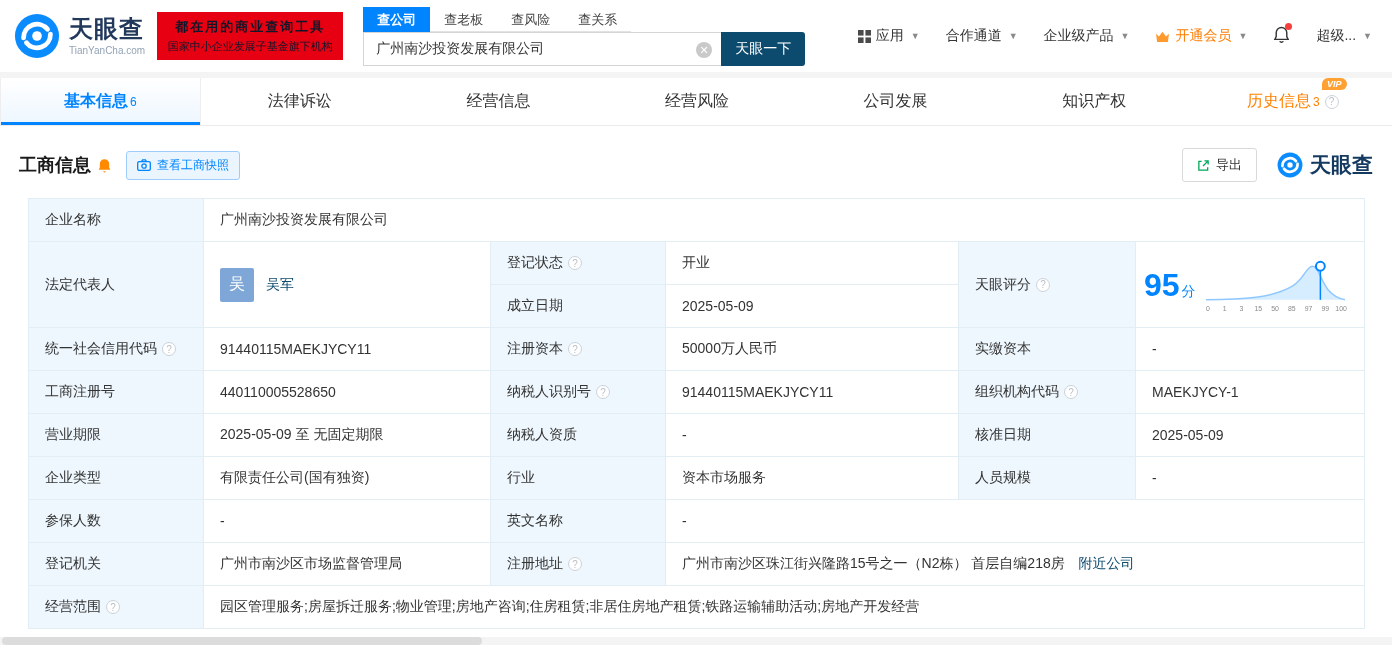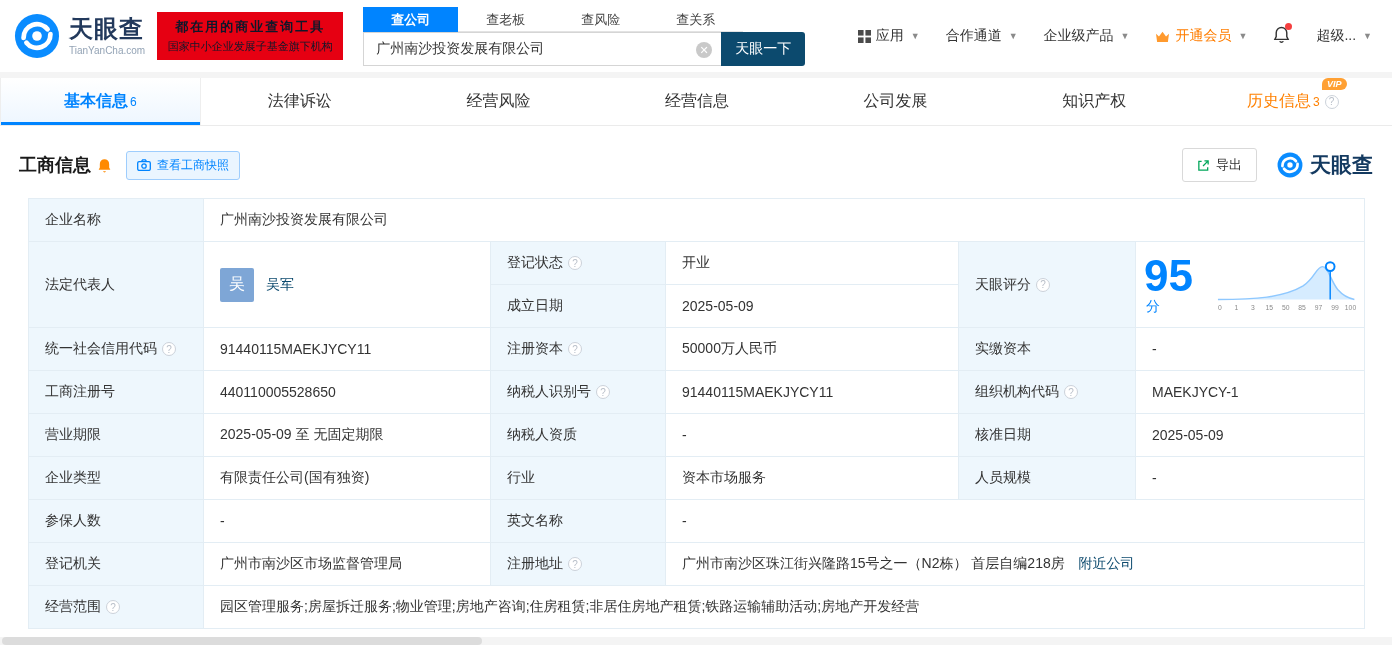--- a/index.html
+++ b/index.html
@@ -11,21 +11,21 @@
   .logo { display:flex; align-items:center; gap:9px; }
   .logo-icon { width:46px; height:46px; flex:0 0 auto; }
   .logo-cn { font-size:24px; font-weight:bold; color:#22395c; line-height:1; letter-spacing:1px; }
   .logo-en { font-size:10px; color:#93a3b5; margin-top:4px; }
   .badge { margin-left:12px; background:#e60012; color:#0f172a; width:186px; padding:6px 6px; text-align:center; }
   .badge .l1 { font-size:13px; font-weight:bold; letter-spacing:2px; white-space:nowrap; }
   .badge .l2 { font-size:11px; margin-top:3px; white-space:nowrap; }
 
   .search-area { margin-left:20px; }
   .search-tabs { display:flex; align-items:stretch; height:25px; width:fit-content; }
-  .search-tab { font-size:13px; color:#444; padding:4px 28px 3px; cursor:pointer; border-bottom:1px solid #e3e3e3; }
+  .search-tab { font-size:13px; color:#444; padding:4px 14px 3px; cursor:pointer; border-bottom:1px solid #e3e3e3; }
   .search-tab.active { background:#0084ff; color:#fff; font-weight:bold; border-bottom:none; }
   .search-row { display:flex; }
   .search-input-wrap { position:relative; width:358px; height:34px; border:1px solid #d5d5d5; border-right:none; display:flex; align-items:center; background:#fff; }
   .search-input { border:none; outline:none; width:100%; height:100%; padding:0 32px 0 12px; font-size:14px; color:#333; font-family:inherit; }
   .clear-icon { position:absolute; right:9px; top:9px; width:16px; height:16px; border-radius:50%; background:#c9c9c9; color:#fff; font-size:11px; line-height:16px; text-align:center; cursor:pointer; }
   .search-btn { width:84px; height:34px; background:#0c4a6e; color:#fff; font-size:14px; border:none; cursor:pointer; font-family:inherit; border-radius:0 3px 3px 0; }
 
   .top-nav { margin-left:auto; display:flex; align-items:center; gap:26px; font-size:14px; color:#333; white-space:nowrap; }
   .nav-item { display:flex; align-items:center; gap:5px; cursor:pointer; }
   .caret { font-size:9px; color:#8a8a8a; margin-left:2px; }
@@ -60,21 +60,21 @@
   table.info { width:1336px; margin:2px 28px 0; border-collapse:collapse; font-size:14px; table-layout:fixed; }
   .info td { border:1px solid #e3edf4; padding:12px 16px; vertical-align:middle; word-break:break-all; }
   td.lbl { background:#eef7fd; color:#333; }
   td.val { background:#fff; color:#333; }
   .lbl-inner { display:flex; align-items:center; }
   .green { color:#00b365; }
   .link { color:#0c4a6e; cursor:pointer; text-decoration:none; }
   .rep-cell { display:flex; align-items:center; gap:12px; }
   .avatar { width:34px; height:34px; background:#7ea6d6; color:#fff; font-size:16px; display:flex; align-items:center; justify-content:center; border-radius:2px; cursor:pointer; }
   .score-cell { display:flex; align-items:center; gap:8px; padding:2px 0; }
-  .score-num { font-size:44px; font-weight:bold; color:#0084ff; line-height:1; }
+  .score-num { font-size:32px; font-weight:bold; color:#0084ff; line-height:1; }
   .score-unit { font-size:14px; color:#0084ff; margin-left:2px; }
   .addr-link { margin-left:10px; white-space:nowrap; }
 
   .bottom-scrollbar { position:absolute; left:0; bottom:0; width:100%; height:8px; background:#f4f4f4; }
   .scroll-thumb { width:480px; height:8px; background:#dcdcdc; border-radius:4px; margin-left:2px; }
 </style>
 </head>
 <body>
 
 <div class="topbar">
@@ -158,24 +158,24 @@
   <div class="tab active">
     <span class="tab-label-wrap">
       <span>基本信息</span>
         <sup>6</sup>
     </span>
   </div>
   <div class="tab">
       <span>法律诉讼</span>
     </div>
   <div class="tab">
+      <span>经营信息</span>
+    </div>
+  <div class="tab">
       <span>经营风险</span>
-    </div>
-  <div class="tab">
-      <span>经营信息</span>
     </div>
   <div class="tab">
       <span>公司发展</span>
     </div>
   <div class="tab">
       <span>知识产权</span>
     </div>
   <div class="tab history">
     <span class="tab-label-wrap">
       <span>历史信息</span>

